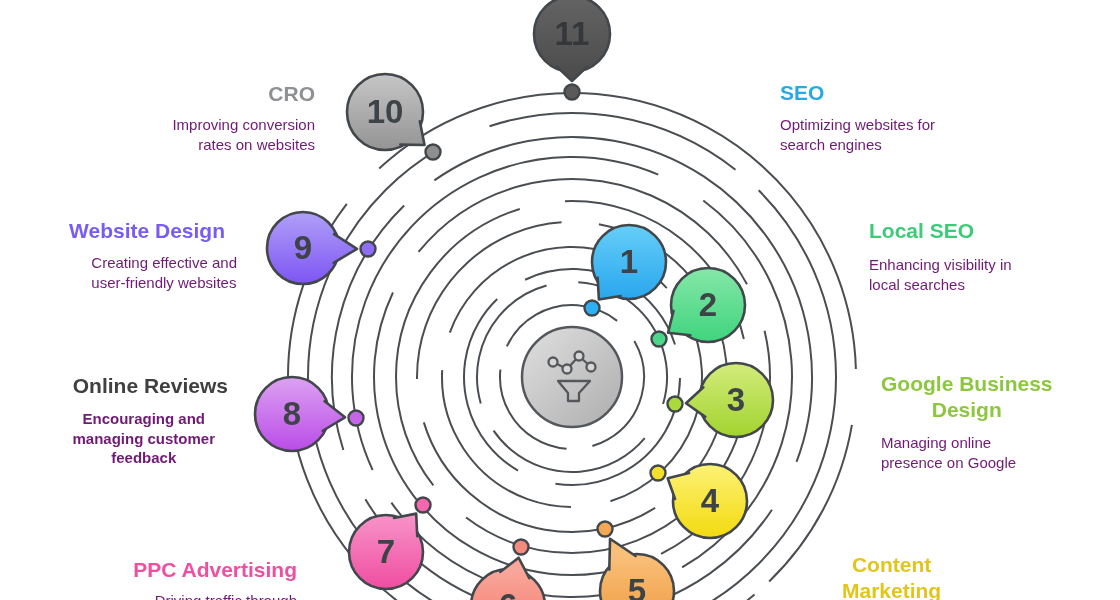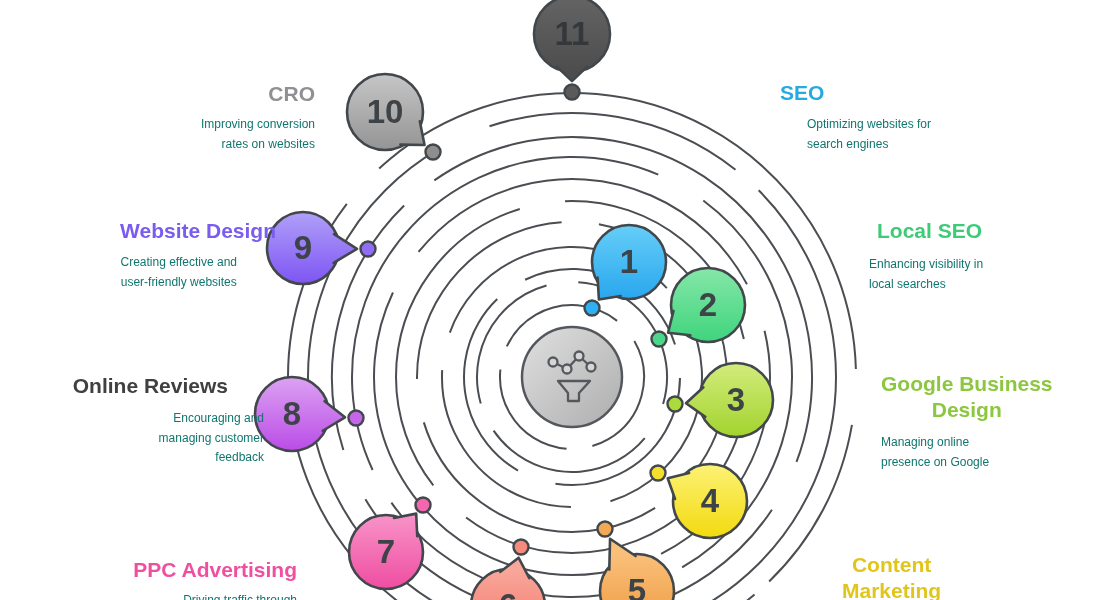--- a/index.html
+++ b/index.html
@@ -1,20 +1,20 @@
 <!DOCTYPE html>
 <html><head>
 <meta charset="utf-8">
 <style>
   html,body{margin:0;padding:0;background:#ffffff;}
   .stage{position:relative;width:1120px;height:600px;background:#ffffff;overflow:hidden;
          font-family:"Liberation Sans","DejaVu Sans",sans-serif;}
   svg{position:absolute;left:0;top:0;}
   .t{position:absolute;font-size:21px;font-weight:700;line-height:26px;white-space:nowrap;text-align:center;}
-  .d{position:absolute;font-size:12px;line-height:19.5px;color:#0f766e;white-space:nowrap;}
+  .d{position:absolute;font-size:15px;line-height:19.5px;color:#701a75;white-space:nowrap;}
 </style>
 </head>
 <body>
 
 <div class="stage">
   <svg id="scene" width="1120" height="600" viewBox="0 0 1120 600">
       <defs>
         <linearGradient id="hubg" gradientUnits="userSpaceOnUse" x1="522" y1="327" x2="622" y2="427">
           <stop offset="0" stop-color="#e0e0e0"></stop>
           <stop offset="1" stop-color="#adadad"></stop>
@@ -167,26 +167,26 @@
         <circle cx="356" cy="418" r="7.5" fill="#c566ea" stroke="#42474c" stroke-width="2.4"></circle>
         <circle cx="368" cy="249" r="7.5" fill="#8f6ef5" stroke="#42474c" stroke-width="2.4"></circle>
         <circle cx="433" cy="152" r="7.5" fill="#8e8e8e" stroke="#42474c" stroke-width="2.4"></circle>
         <circle cx="572" cy="92" r="7.5" fill="#5a5a5a" stroke="#42474c" stroke-width="2.4"></circle>
       </g>
     </svg>
 
   <div class="t" style="top: 80px; left: 780px; color: rgb(39, 170, 225);">
       <div>SEO</div>
     </div>
-  <div class="d" style="top: 115px; left: 780px; margin-left: 27px;">
+  <div class="d" style="top: 115px; left: 780px;">
     <div>Optimizing websites for</div>
     <div>search engines</div>
   </div>
 
-  <div class="t" style="top: 218px; left: 869px; color: rgb(62, 203, 120); margin-left: 8px;">
+  <div class="t" style="top: 218px; left: 869px; color: rgb(62, 203, 120);">
       <div>Local SEO</div>
     </div>
   <div class="d" style="top: 255px; left: 869px;">
     <div>Enhancing visibility in</div>
     <div>local searches</div>
   </div>
 
   <div class="t" style="top: 371px; left: 881px; color: rgb(141, 198, 63);">
     <div>Google Business</div>
     <div>Design</div>
@@ -202,32 +202,32 @@
   </div>
 
   <div class="t" style="top: 81px; right: 805px; text-align: center; color: rgb(143, 144, 147);">
       <div>CRO</div>
     </div>
   <div class="d" style="top: 115px; right: 805px; text-align: right;">
     <div>Improving conversion</div>
     <div>rates on websites</div>
   </div>
 
-  <div class="t" style="top: 218px; right: 844px; text-align: left; color: rgb(122, 92, 240); margin-left: 46px;">
+  <div class="t" style="top: 218px; right: 895px; text-align: left; color: rgb(122, 92, 240); margin-left: 46px;">
       <div>Website Design</div>
     </div>
-  <div class="d" style="top: 253px; right: 883px; text-align: center;">
+  <div class="d" style="top: 253px; right: 883px; text-align: left;">
     <div>Creating effective and</div>
     <div>user-friendly websites</div>
   </div>
 
   <div class="t" style="top: 373px; right: 892px; text-align: right; color: #404040;">
       <div>Online Reviews</div>
     </div>
-  <div class="d" style="top: 409px; right: 856px; text-align: right;">
+  <div class="d" style="top: 409px; right: 905px; text-align: center; font-weight: bold;">
     <div>Encouraging and</div>
     <div>managing customer</div>
     <div>feedback</div>
   </div>
 
   <div class="t" style="top: 557px; right: 823px; color: rgb(239, 79, 159);">
       <div>PPC Advertising</div>
     </div>
   <div class="d" style="top: 591px; right: 823px; text-align: right;">
     <div>Driving traffic through</div>

